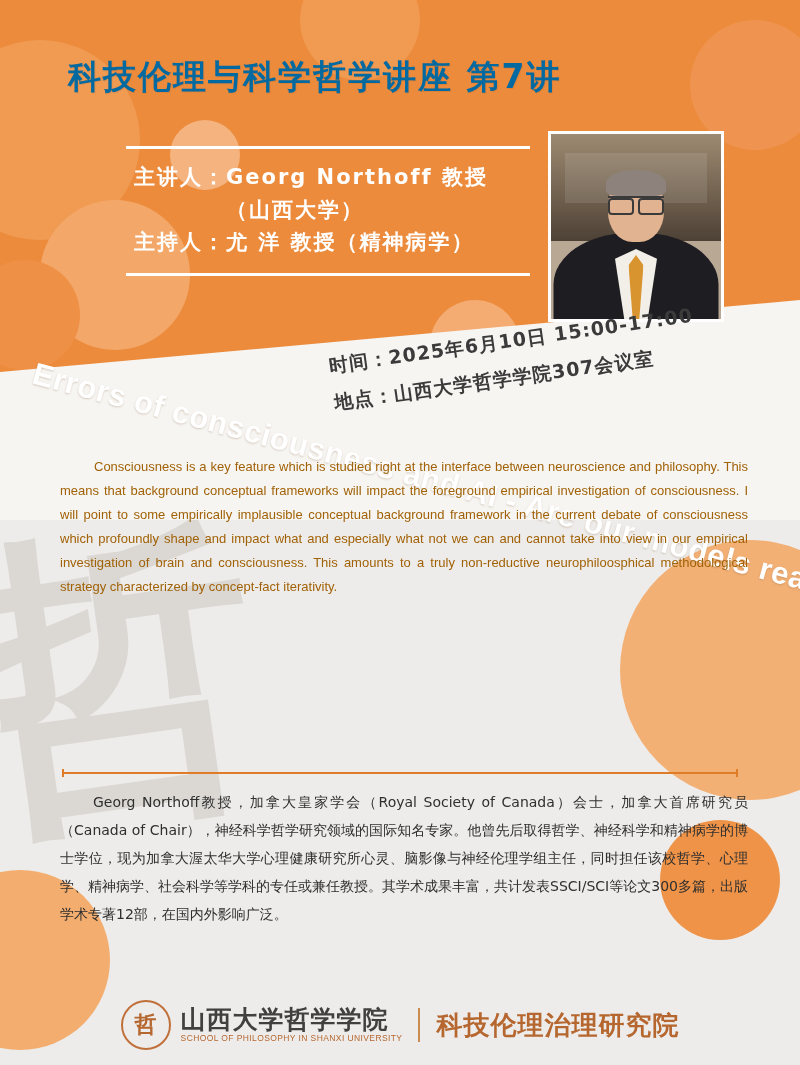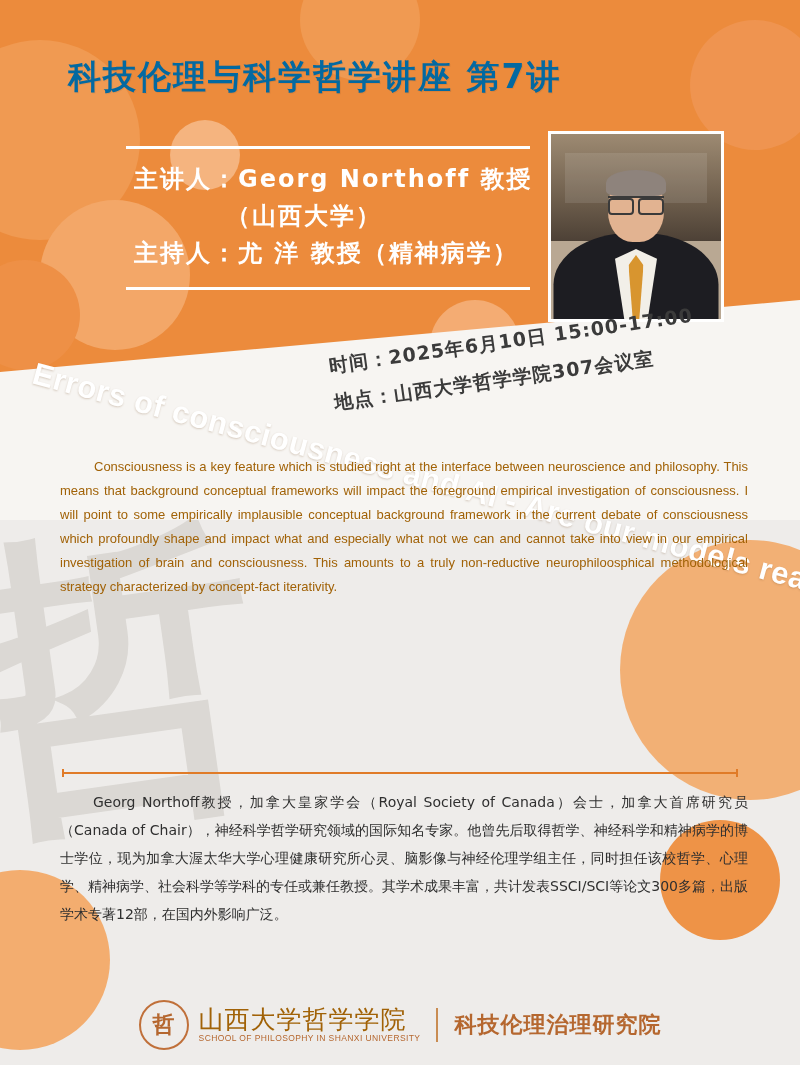--- a/index.html
+++ b/index.html
@@ -99,21 +99,21 @@
     color: #fff;
   }
   .sp-line {
     height: 3px; background: #fff; width: 404px;
   }
   .sp-line.bottom { margin-top: 6px; }
   .sp-rows {
     padding: 12px 0 8px 8px;
   }
   .sp-row {
-    font-size: 24px;
+    font-size: 21px;
     font-weight: bold;
     letter-spacing: 2px;
     line-height: 1.55;
     font-family: "DejaVu Sans", sans-serif;
     white-space: nowrap;
   }
   .sp-row.indent { padding-left: 92px; }
 
   .photo {
     position: absolute;
@@ -242,33 +242,33 @@
     gap: 10px;
   }
   .seal {
     width: 46px; height: 46px; border-radius: 50%;
     border: 2px solid #c0703a;
     color: #b5672f; font-size: 22px; font-weight: bold;
     display: flex; align-items: center; justify-content: center;
     font-family: "DejaVu Serif", serif;
   }
   .footer-cn {
-    font-size: 25px; font-weight: normal; color: #a16207;
+    font-size: 25px; font-weight: bold; color: #404040;
     letter-spacing: 1px;
     font-family: "DejaVu Serif", serif;
     line-height: 1.05;
   }
   .footer-en {
     font-size: 8.5px; color: #b5672f; letter-spacing: .4px;
   }
   .footer-div {
     width: 2px; height: 34px; background: #c98c52; margin: 0 6px;
   }
   .footer-inst {
-    font-size: 22px; font-weight: bold; color: #b5672f; letter-spacing: 1px;
+    font-size: 26px; font-weight: bold; color: #b5672f; letter-spacing: 1px;
     font-family: Liberation Sans, sans-serif;
   }
 </style>
 </head>
 <body>
 
 <div class="poster">
 
   <div class="bottom-circle bc-1"></div>
   <div class="bottom-circle bc-2"></div>

